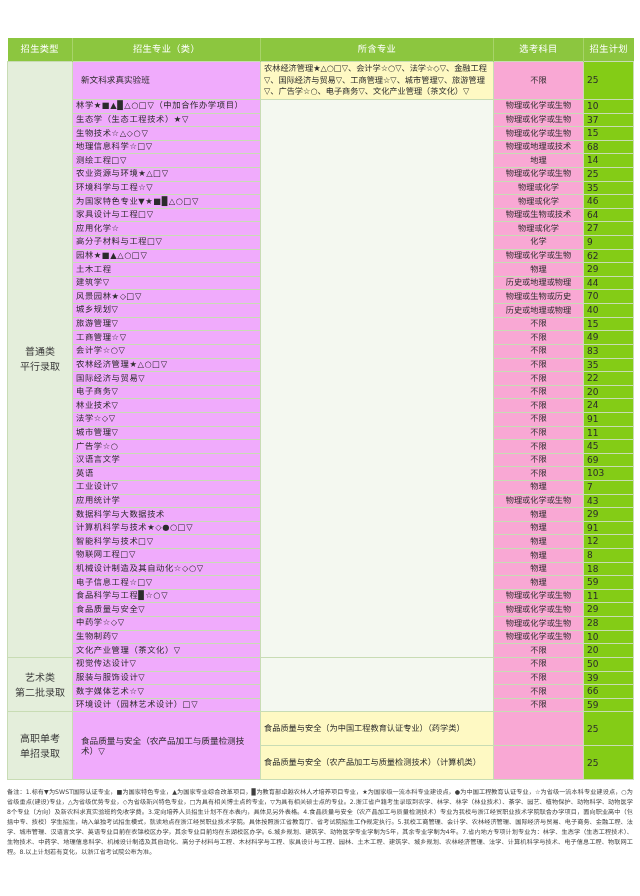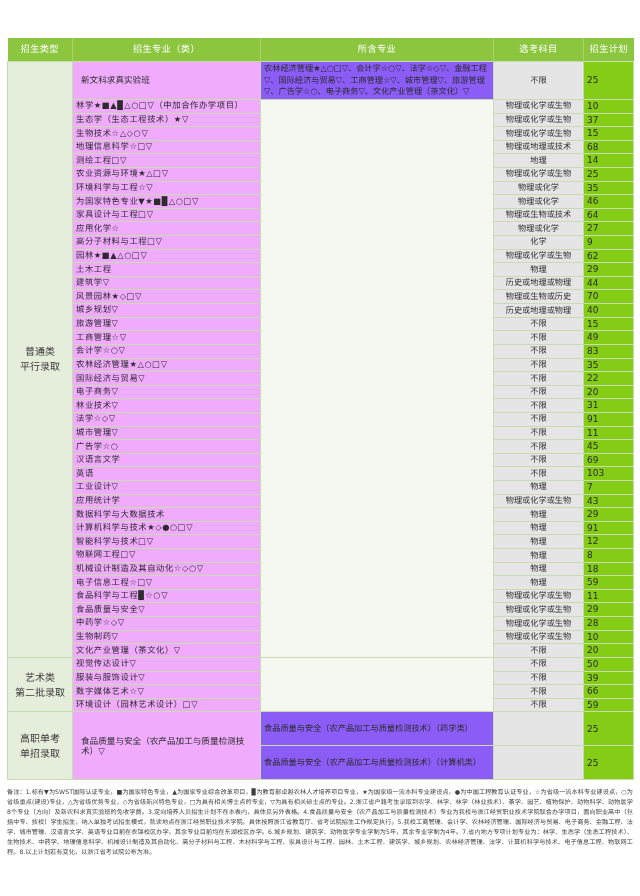--- a/index.html
+++ b/index.html
@@ -71,28 +71,28 @@
     background: #f0abfc;
     text-align: left;
     padding-left: 5px;
     color: #2b2b2b;
   }
   td.major.big {
     font-size: 8.6px;
     padding-left: 8px;
   }
   td.contains {
-    background: #8b5cf6;
+    background: #fef9c3;
     text-align: left;
     padding-left: 5px;
     line-height: 1.42;
     font-size: 8.2px;
   }
   td.subject {
-    background: #e5e5e5;
+    background: #f9a8d4;
     text-align: center;
     font-size: 8.2px;
   }
   td.quota {
     background: #84cc16;
     text-align: left;
     font-size: 9px;
   }
   td.blank3 { background: #f4f8f0; }
 
@@ -251,21 +251,21 @@
           <td class="quota">22</td>
         </tr>
       <tr>
           <td class="major sym">电子商务▽</td>
           <td class="subject">不限</td>
           <td class="quota">20</td>
         </tr>
       <tr>
           <td class="major sym">林业技术▽</td>
           <td class="subject">不限</td>
-          <td class="quota">31</td>
+          <td class="quota">24</td>
         </tr>
       <tr>
           <td class="major sym">法学☆◇▽</td>
           <td class="subject">不限</td>
           <td class="quota">91</td>
         </tr>
       <tr>
           <td class="major sym">城市管理▽</td>
           <td class="subject">不限</td>
           <td class="quota">11</td>
@@ -376,21 +376,21 @@
           <td class="subject">不限</td>
           <td class="quota">59</td>
         </tr>
 
       <tr>
         <td class="cat" rowspan="2">
           <span>高职单考</span><br>
           <span>单招录取</span>
         </td>
         <td class="major big" rowspan="2">食品质量与安全（农产品加工与质量检测技术）▽</td>
-        <td class="contains" style="height:34px">食品质量与安全（农产品加工与质量检测技术）（药学类）</td>
+        <td class="contains" style="height:34px">食品质量与安全（为中国工程教育认证专业）（药学类）</td>
         <td class="subject"></td>
         <td class="quota">25</td>
       </tr>
       <tr>
         <td class="contains" style="height:34px">食品质量与安全（农产品加工与质量检测技术）（计算机类）</td>
         <td class="subject"></td>
         <td class="quota">25</td>
       </tr>
 
     </tbody>

